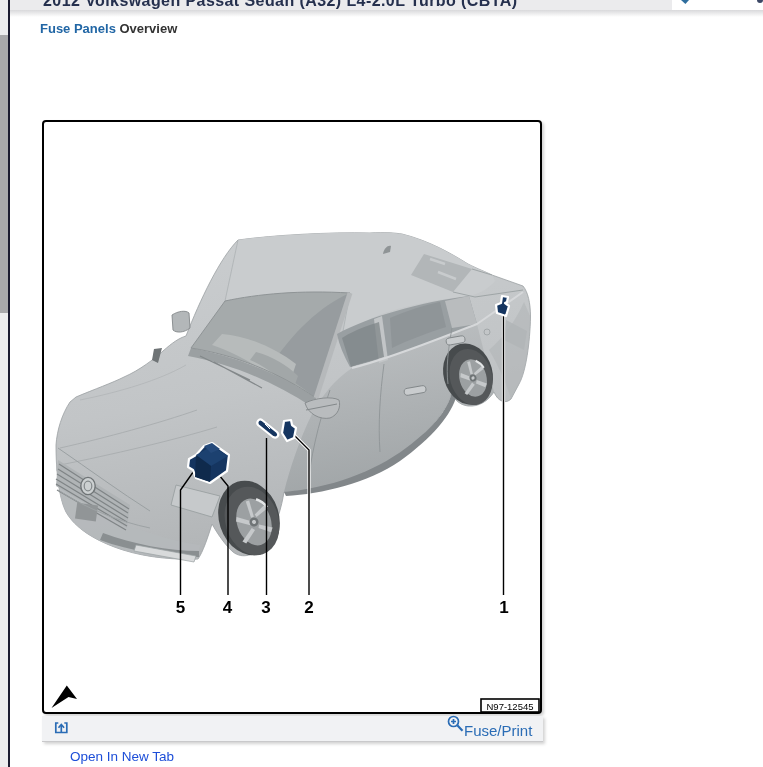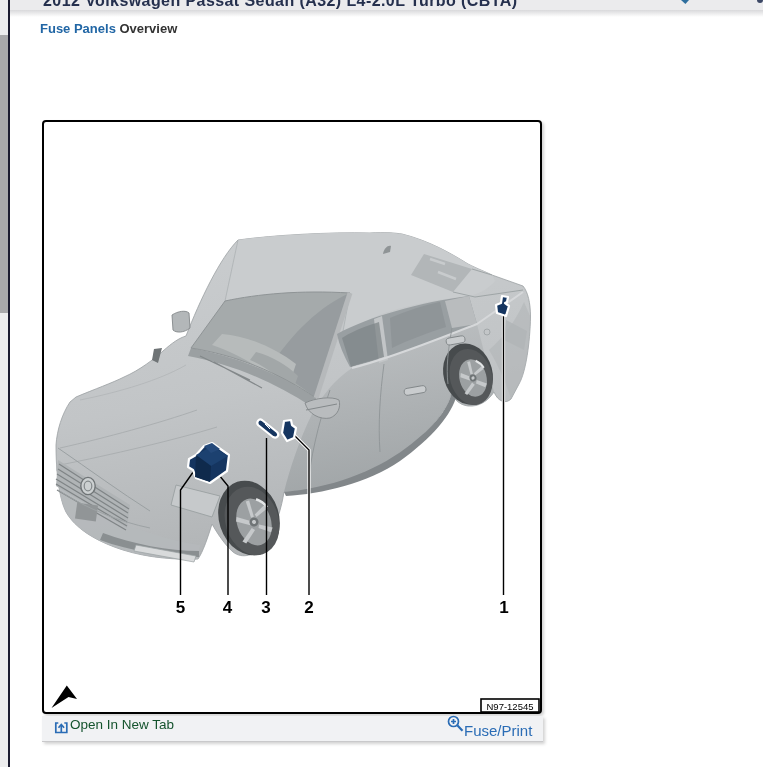--- a/index.html
+++ b/index.html
@@ -3,40 +3,40 @@
 <meta charset="utf-8">
 <style>
   html,body{margin:0;padding:0;}
   body{width:763px;height:767px;position:relative;overflow:hidden;background:#fff;
        font-family:"Liberation Sans", sans-serif;}
   .abs{position:absolute;}
 </style>
 </head>
 <body>
 
-  <div class="abs" style="left:10px;top:0;width:753px;height:10px;background:#ebebed;overflow:hidden;">
+  <div class="abs" style="left:10px;top:0;width:662px;height:10px;background:#ebebed;overflow:hidden;">
     <div class="abs" style="left:33px;top:-8.5px;font-size:16px;letter-spacing:0.42px;font-weight:bold;color:#25304e;white-space:nowrap;">2012 Volkswagen Passat Sedan (A32) L4-2.0L Turbo (CBTA)</div>
   </div>
   <div class="abs" style="left:10px;top:10px;width:753px;height:7px;background:linear-gradient(#d9d9db,#ffffff);"></div>
 
   <div class="abs" style="left:681px;top:0;width:8px;height:4px;background:#2e6e9e;clip-path:polygon(0 0,100% 0,55% 100%);"></div>
   <div class="abs" style="left:757px;top:0;width:6px;height:3px;background:#3c4866;border-radius:0 0 3px 3px;"></div>
 
   <div class="abs" style="left:0;top:0;width:7.5px;height:767px;background:#ededee;"></div>
   <div class="abs" style="left:0;top:35px;width:7.5px;height:278px;background:#a9a9ab;"></div>
   <div class="abs" style="left:7.5px;top:0;width:2.5px;height:767px;background:#1c1c30;"></div>
 
   <div class="abs" style="left:40px;top:20.5px;font-size:13px;font-weight:bold;color:#333;white-space:nowrap;text-align:center;">
     <span style="color:#2166a5;">Fuse Panels</span> Overview
   </div>
 
   <div class="abs" style="left:42px;top:120px;width:496px;height:590px;border:2.5px solid #000;border-radius:4px;background:#fff;box-shadow:2px 2px 3px rgba(0,0,0,0.18);"></div>
 
   <div class="abs" style="left:42px;top:715.5px;width:501px;height:25.5px;background:#f1f2f4;border-bottom:1px solid #c9c9cb;box-shadow:2px 2px 3px rgba(0,0,0,0.18);"></div>
-  <div class="abs" style="left:70px;top:717px;font-size:13.5px;color:#14532d;">Open In New Tab</div>
+  <div class="abs" style="left:70px;top:749px;font-size:13.5px;color:#1d4ed8;">Open In New Tab</div>
   <div class="abs" style="left:464px;top:722px;font-size:15px;color:#2a6cb5;">Fuse/Print</div>
 
   <svg class="abs" style="left:0;top:0;" width="763" height="767" viewBox="0 0 763 767">
 
     <g stroke="#2a6cb5" fill="none" stroke-width="1.7" transform="translate(1.3,-0.5)">
       <path d="M57 723.5 h-2.5 v9.5 h11 v-9.5 h-2.5"></path>
       <path d="M60 733 v-7.5"></path>
       <path d="M57.2 728.3 L60 725 L62.8 728.3" fill="none"></path>
     </g>
 

